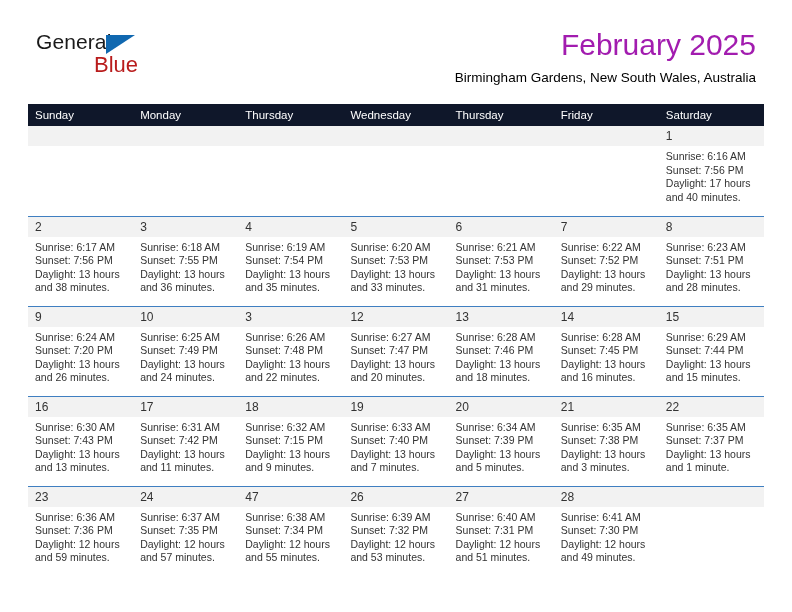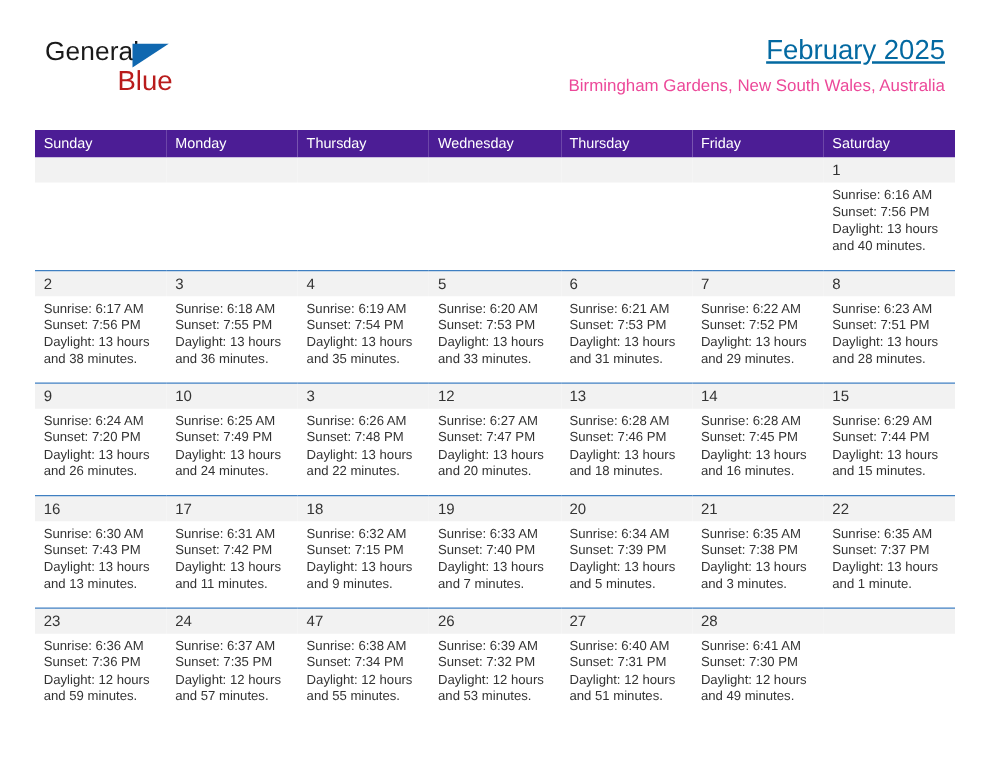--- a/index.html
+++ b/index.html
@@ -61,45 +61,44 @@
     color: #b91c1c;
     font-family: "Liberation Sans", sans-serif;
   }
   .title-block {
     position: absolute;
     right: 36px;
     top: 28px;
     text-align: right;
   }
   .month-title {
-    font-size: 22px;
+    font-size: 30px;
     font-weight: normal;
-    color: #0369a1;
+    color: #a21caf;
     line-height: 1.1;
     white-space: nowrap;
-    text-decoration: underline;
   }
   .location-title {
     margin-top: 9px;
     font-size: 13.5px;
-    color: #ec4899;
+    color: #000000;
     white-space: nowrap;
   }
 
   
   .calendar {
     position: absolute;
     left: 28px;
     top: 104px;
     width: 736px;
     border-collapse: collapse;
     table-layout: fixed;
   }
   .calendar th {
-    background: #4c1d95;
+    background: #0f172a;
     color: #ffffff;
     font-size: 11.5px;
     font-weight: normal;
     text-align: left;
     padding: 5px 0 5px 7px;
     height: 20px;
     box-sizing: border-box;
   }
   .calendar td {
     vertical-align: top;
@@ -186,21 +185,21 @@
             <div class="daynum empty">&nbsp;</div>
           </td>
           <td class="blank">
             <div class="daynum empty">&nbsp;</div>
           </td>
           <td>
             <div class="daynum">1</div>
             <div class="cellbody">
               <div>Sunrise: 6:16 AM</div>
               <div>Sunset: 7:56 PM</div>
-              <div>Daylight: 13 hours and 40 minutes.</div>
+              <div>Daylight: 17 hours and 40 minutes.</div>
             </div>
           </td>
         </tr>
         <tr class="week">
           <td>
             <div class="daynum">2</div>
             <div class="cellbody">
               <div>Sunrise: 6:17 AM</div>
               <div>Sunset: 7:56 PM</div>
               <div>Daylight: 13 hours and 38 minutes.</div>

